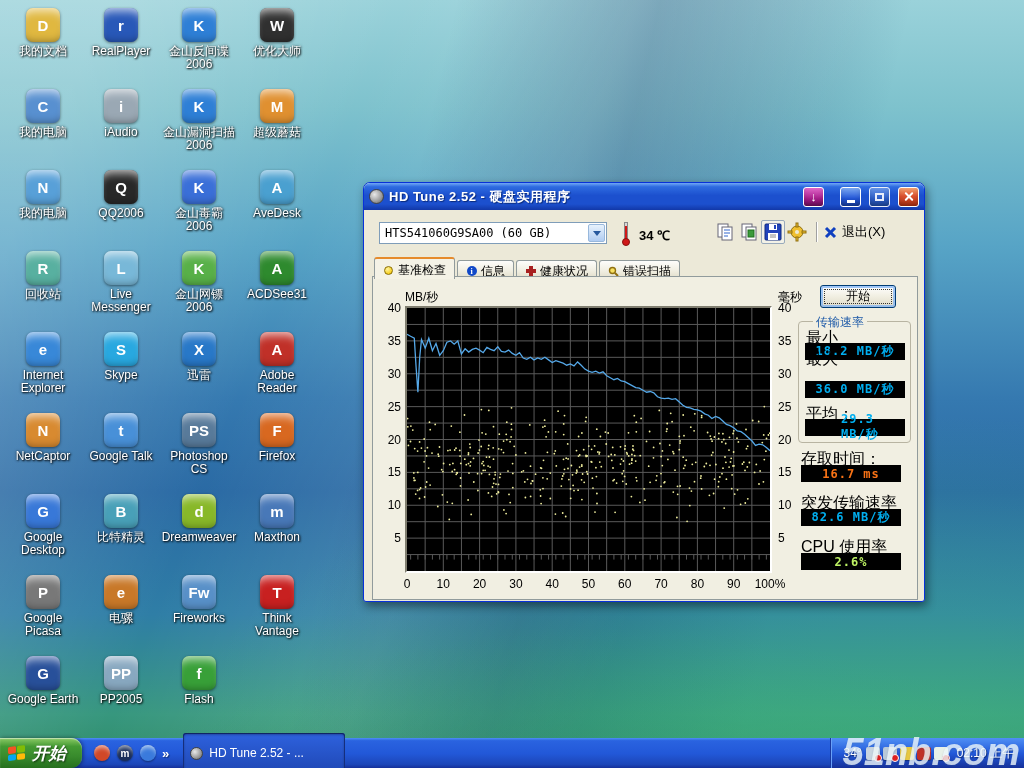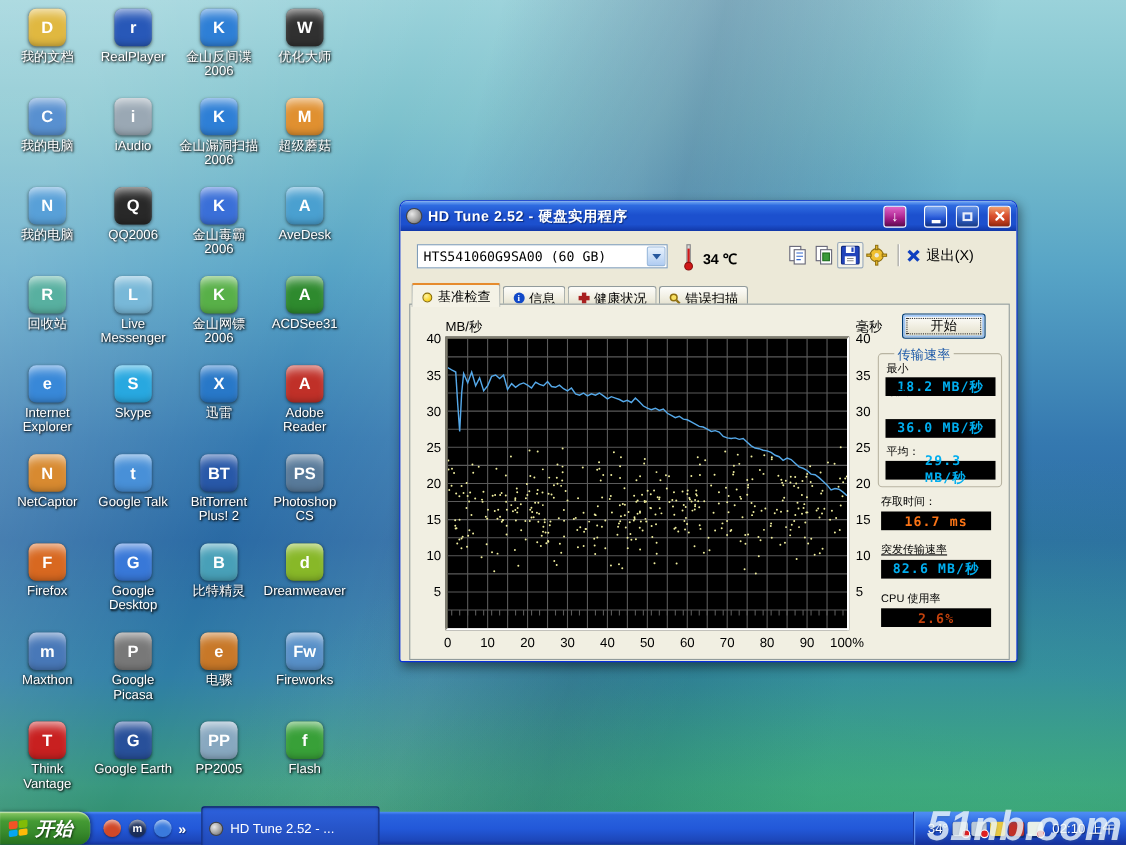--- a/index.html
+++ b/index.html
@@ -91,24 +91,24 @@
   .ylab { width:24px; text-align:right; left:4px; }
   .yrlab { left:405px; width:30px; text-align:left; }
   .xlab { top:300px; transform:translateX(-50%); }
 
   .startbtn { position:absolute; left:447px; top:8px; width:76px; height:23px; border:1px solid #003C74; border-radius:3px;
     background:linear-gradient(#FFFFFF,#F2F0E4 45%,#E0DCC8); box-shadow:inset 0 0 0 2px rgba(130,180,245,.75);
     font-size:12px; display:flex; align-items:center; justify-content:center; outline:1px dotted #333; outline-offset:-5px; cursor:default; }
 
   .group { position:absolute; left:425px; top:44px; width:113px; height:122px; border:1px solid #B8B4A2; border-radius:4px; }
   .group-label { position:absolute; top:-8px; left:14px; background:#F1EFE2; padding:0 3px; font-size:12px; color:#1E5AA8; }
-  .slabel { position:absolute; font-size:10px; color:#000; }
+  .slabel { position:absolute; font-size:16px; color:#000; }
   .lcd { position:absolute; width:100px; height:17px; background:#000; color:#00AEEF; letter-spacing:1px;
     font:bold 12px "DejaVu Sans Mono",monospace; display:flex; align-items:center; justify-content:center; }
-  .lcd.yellow { color:#f97316; } .lcd.white { color:#c2410c;text-align:center; }
+  .lcd.yellow { color:#f97316; } .lcd.white { color:#bef264;text-align:center; }
 
   
   .taskbar { position:absolute; left:0; right:0; bottom:0; height:30px; z-index:40; display:flex; align-items:center;
     background:linear-gradient(180deg,#4F8FF5 0%,#2A63E0 9%,#2258D8 52%,#1C46B8 88%,#15309A 100%); }
   .start { height:30px; padding:0 16px 0 8px; border-radius:0 11px 11px 0; display:flex; align-items:center; gap:6px;
     background:linear-gradient(180deg,#8CCB66 0%,#449A34 28%,#388A2C 62%,#26701E 100%);
     box-shadow:1px 0 4px rgba(0,0,0,.45), inset 0 1px 1px rgba(255,255,255,.5); }
   .start-label { color:#fff; font-size:17px; font-weight:bold; font-style:italic; text-shadow:1px 1px 2px rgba(0,0,0,.6); }
   .flag { width:18px; height:15px; display:grid; grid-template-columns:8px 8px; grid-template-rows:6.5px 6.5px; gap:1px; transform:skewY(-7deg); }
   .flag span { border-radius:1.5px; }
@@ -223,25 +223,20 @@
       <span class="tile" style="background: rgb(192, 48, 40);">A</span>
       <div class="dlabel">Adobe Reader</div>
     </div>
     <div class="dicon">
       <span class="tile" style="background: rgb(216, 138, 48);">N</span>
       <div class="dlabel">NetCaptor</div>
     </div>
     <div class="dicon">
       <span class="tile" style="background: rgb(72, 144, 216);">t</span>
       <div class="dlabel">Google Talk</div>
-    </div>
-    <div class="dicon">
-      <span class="tile" style="background: rgb(40, 88, 168);">BT</span>
-      <div class="dlabel">BitTorrent
-Plus! 2</div>
     </div>
     <div class="dicon">
       <span class="tile" style="background: rgb(88, 122, 154);">PS</span>
       <div class="dlabel">Photoshop CS</div>
     </div>
     <div class="dicon">
       <span class="tile" style="background: rgb(216, 104, 32);">F</span>
       <div class="dlabel">Firefox</div>
     </div>
     <div class="dicon">

